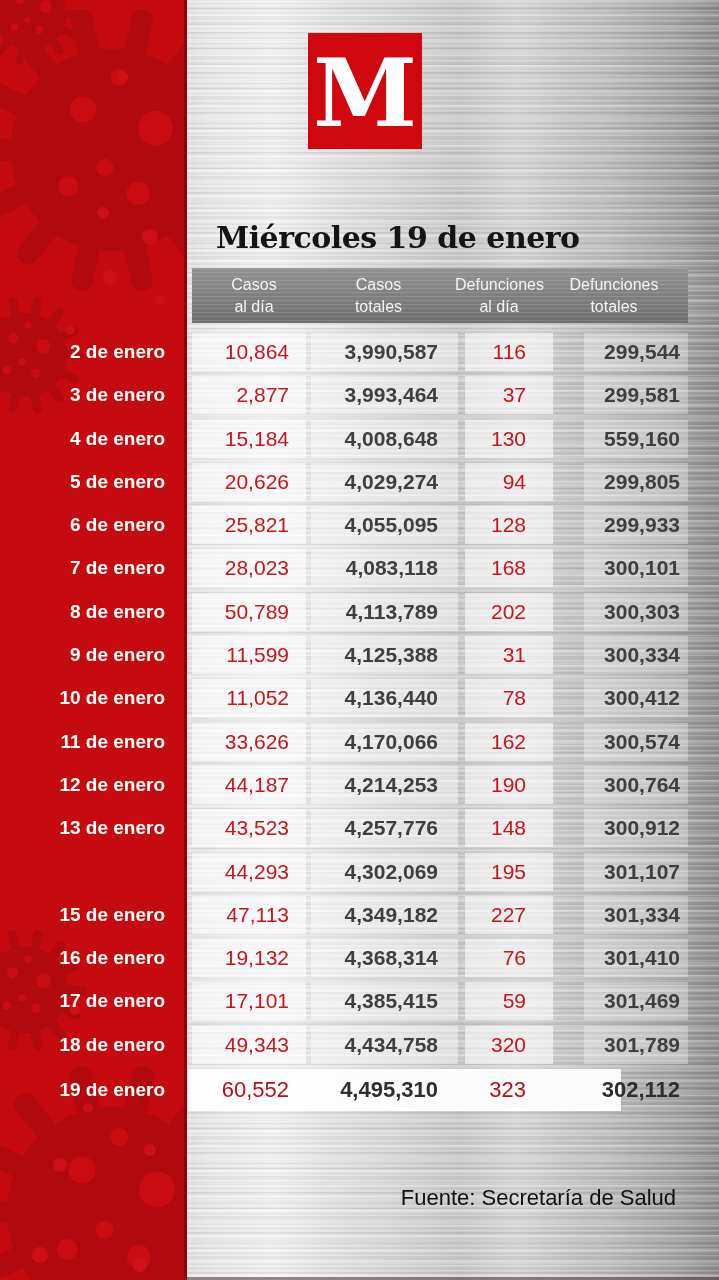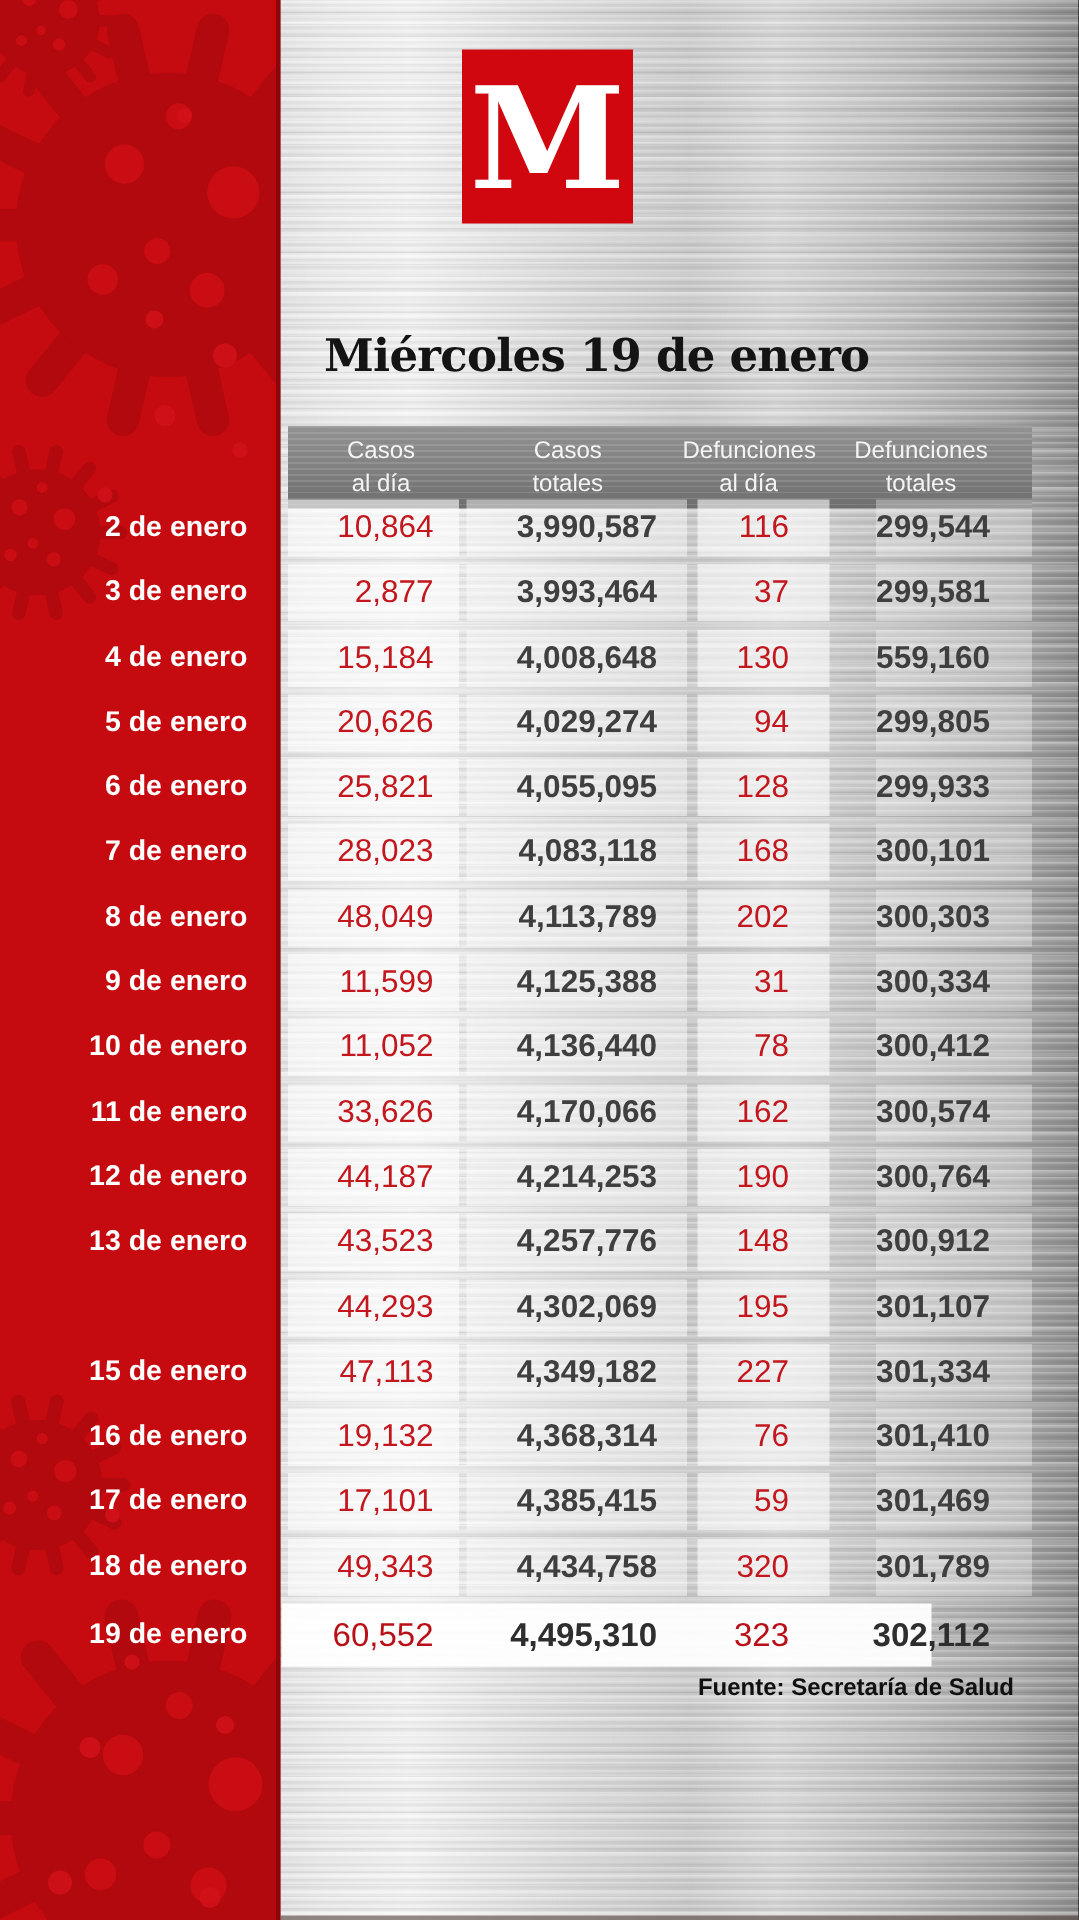--- a/index.html
+++ b/index.html
@@ -27,21 +27,21 @@
     font-family:"DejaVu Serif","Liberation Serif",serif;
     font-weight:bold;font-size:94px;color:#ffffff;line-height:1;
     transform:translateY(2px);
   }
   .page-title{
     position:absolute;left:216px;top:220px;width:480px;
     font-family:"DejaVu Serif","Liberation Serif",serif;
     font-weight:bold;font-size:30px;letter-spacing:-0.5px;color:#141414;
   }
   .thead{
-    position:absolute;left:192px;top:284px;width:496px;height:55px;
+    position:absolute;left:192px;top:268px;width:496px;height:55px;
     display:grid;grid-template-columns:114px 5px 147px 7px 88px 7px 128px;
     align-items:center;
     background:
       repeating-linear-gradient(180deg, rgba(255,255,255,0.12) 0 1px, rgba(0,0,0,0) 1px 4px),
       linear-gradient(180deg,#929292,#6e6e6e);
   }
   .th{
     color:#f4f4f4;font-size:16px;line-height:1.32;text-align:center;
     white-space:pre-line;font-weight:400;
   }
@@ -57,34 +57,34 @@
     height:38px;
     display:grid;grid-template-columns:165px 27px 114px 5px 147px 7px 88px 7px 128px;
   }
   .cell{display:flex;align-items:center;justify-content:flex-end;font-size:21px;}
   .cell.date{
     grid-column:1;color:#ffffff;font-weight:bold;font-size:19px;background:transparent;
   }
   .cell.c1{grid-column:3;background:rgba(255,255,255,0.60);padding-right:17px;box-sizing:border-box;}
   .cell.c2{grid-column:5;background:rgba(255,255,255,0.45);padding-right:20px;box-sizing:border-box;}
   .cell.c3{grid-column:7;background:rgba(255,255,255,0.58);padding-right:27px;box-sizing:border-box;}
-  .cell.c4{grid-column:9;background:rgba(255,255,255,0.32);padding-right:28px;box-sizing:border-box;margin-left:24px;}
+  .cell.c4{grid-column:9;background:rgba(255,255,255,0.32);padding-right:8px;box-sizing:border-box;margin-left:24px;}
   .cell.red{color:#c3161d;font-weight:normal;}
   .cell.dark{color:#3f3f3f;font-weight:bold;}
   .row.highlight{
     height:42px;
     background:linear-gradient(90deg, rgba(0,0,0,0) 0 188px, rgba(255,255,255,0.94) 188px 688px, rgba(0,0,0,0) 688px);
   }
   .row.highlight .cell{background:transparent;font-size:22px;}
   .row.highlight .cell.red{color:#b90f17;}
   .row.highlight .cell.dark{color:#2e2e2e;}
   .row.highlight .cell.date{font-size:19px;}
   .footer-source{
-    position:absolute;right:43px;top:1117px;
-    font-size:16px;font-weight:bold;color:#101010;
+    position:absolute;right:43px;top:1185px;
+    font-size:22px;font-weight:normal;color:#101010;
   }
   .bottom-bar{
     position:absolute;left:187px;right:0;bottom:0;height:3px;
     background:rgba(72,56,52,0.55);
   }
 </style>
 </head>
 <body>
 
 <div class="canvas">
@@ -197,21 +197,21 @@
   </div>
       <div class="row">
     <div class="cell date">7 de enero</div>
     <div class="cell c1 red">28,023</div>
     <div class="cell c2 dark">4,083,118</div>
     <div class="cell c3 red">168</div>
     <div class="cell c4 dark">300,101</div>
   </div>
       <div class="row">
     <div class="cell date">8 de enero</div>
-    <div class="cell c1 red">48,049</div>
+    <div class="cell c1 red">50,789</div>
     <div class="cell c2 dark">4,113,789</div>
     <div class="cell c3 red">202</div>
     <div class="cell c4 dark">300,303</div>
   </div>
       <div class="row">
     <div class="cell date">9 de enero</div>
     <div class="cell c1 red">11,599</div>
     <div class="cell c2 dark">4,125,388</div>
     <div class="cell c3 red">31</div>
     <div class="cell c4 dark">300,334</div>

